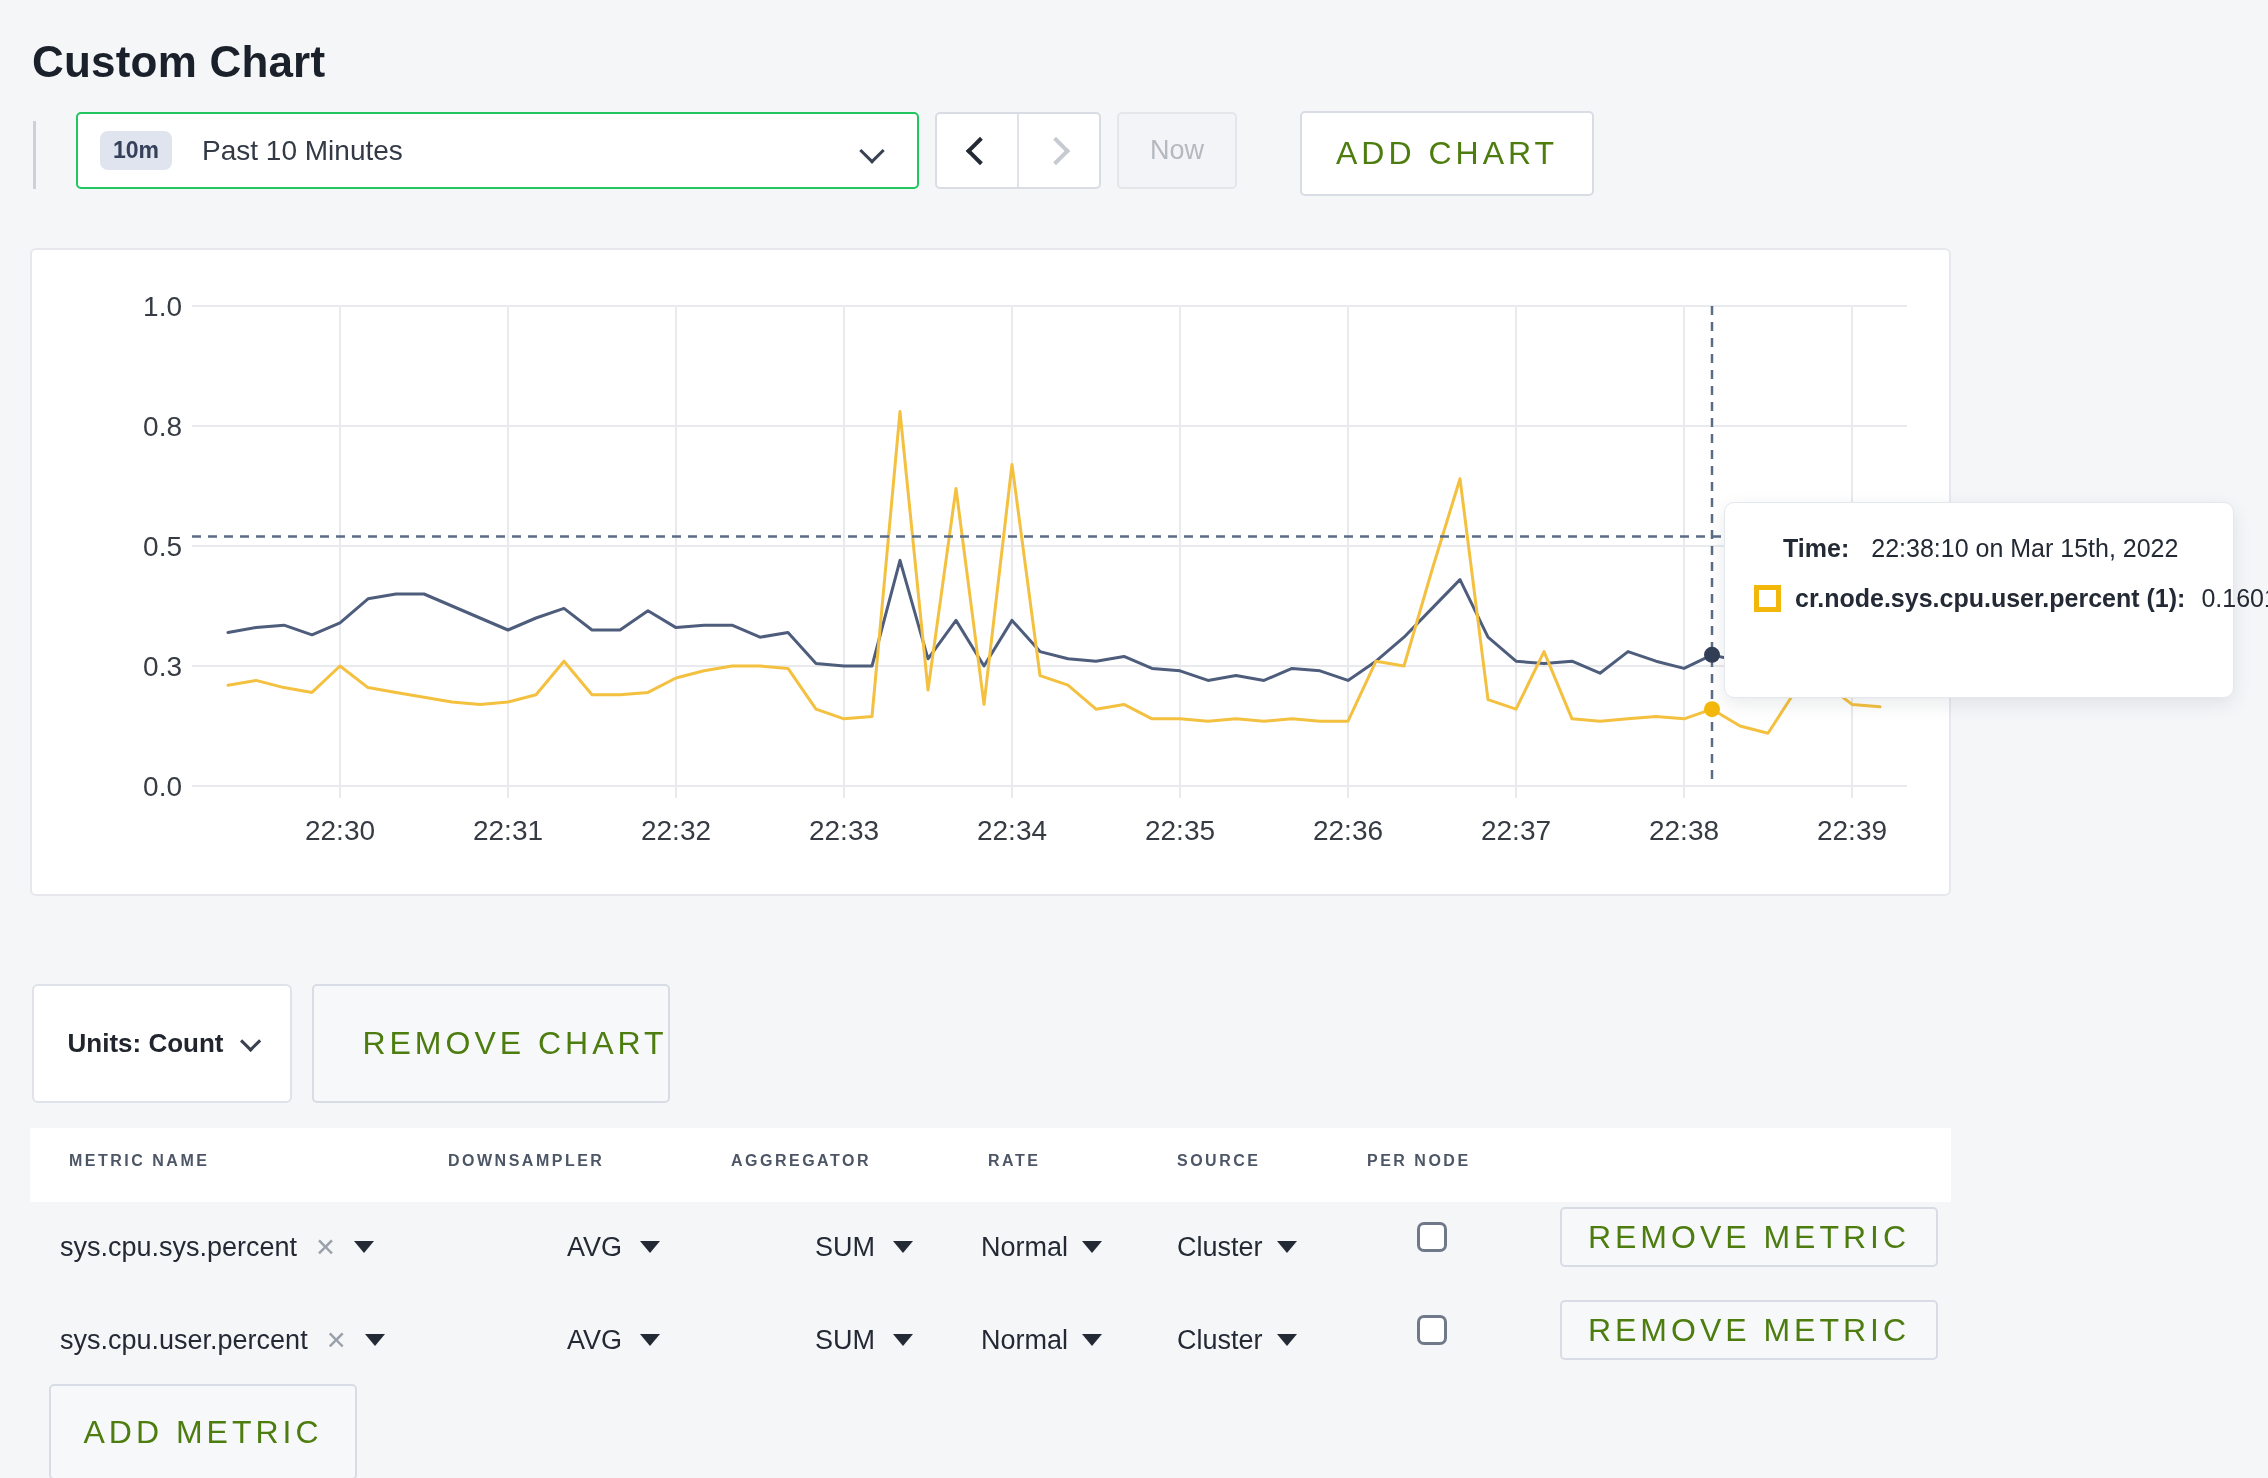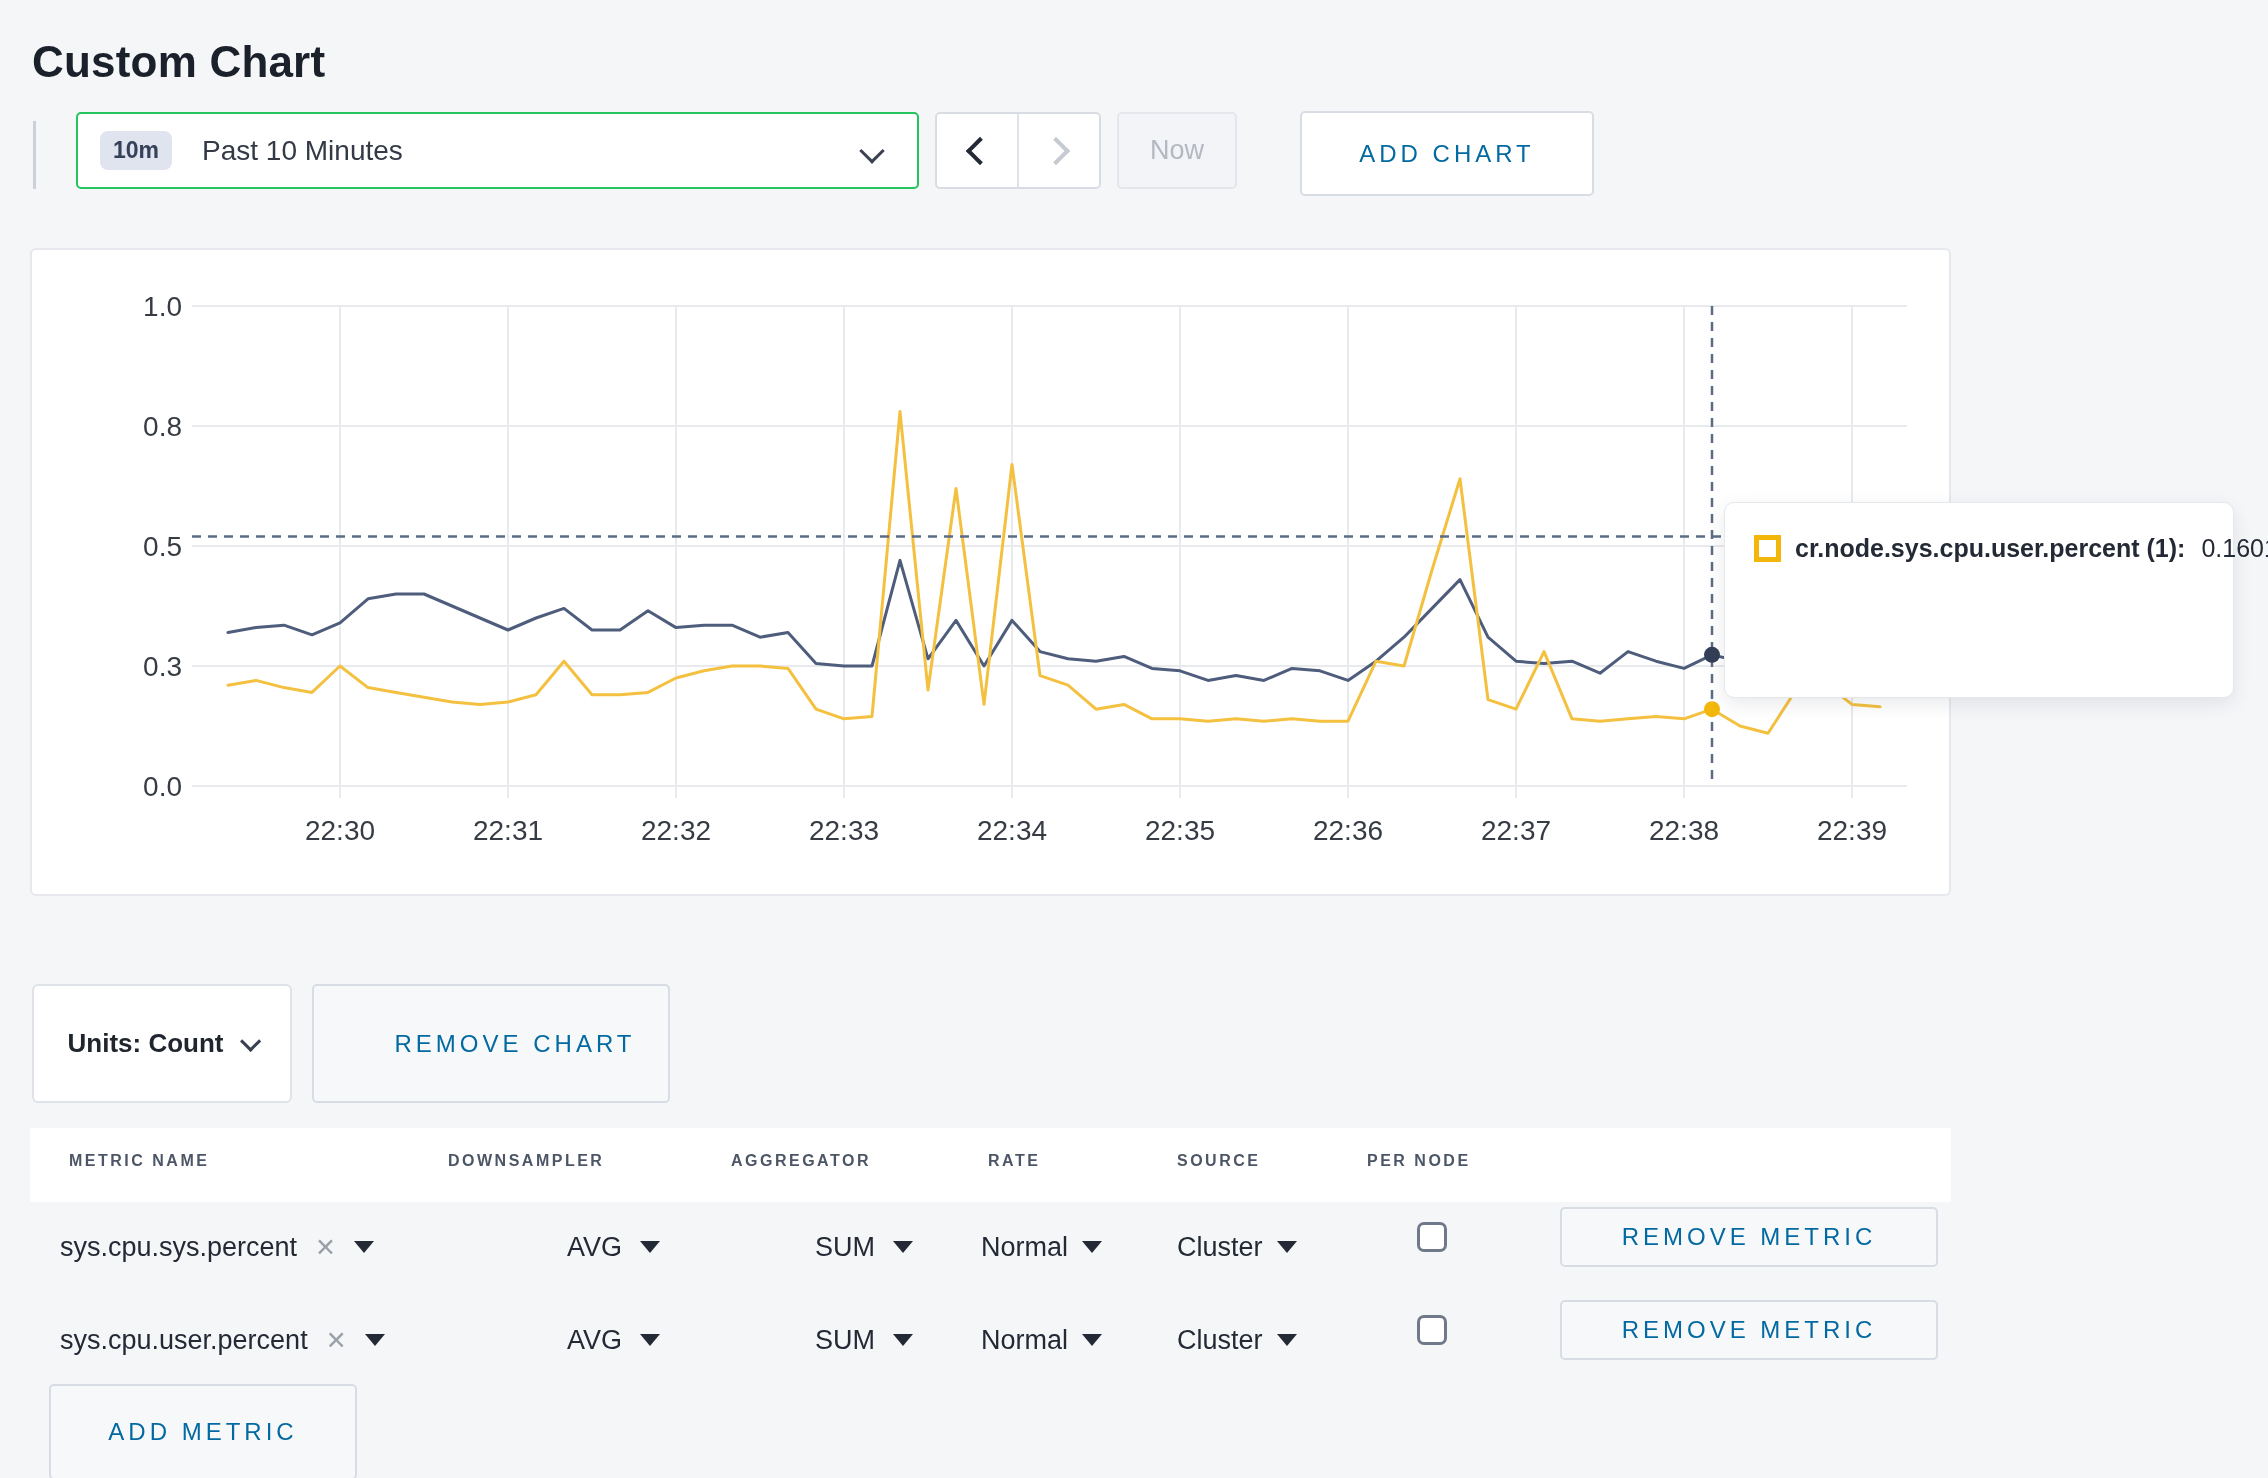--- a/index.html
+++ b/index.html
@@ -33,23 +33,23 @@
   }
   .pager-cell{flex:1;display:flex;align-items:center;justify-content:center;cursor:pointer;}
   .pager-cell:first-child{border-right:2px solid #dfe2e8;}
   .chev-left{width:16px;height:16px;border-left:4px solid #242a35;border-bottom:4px solid #242a35;transform:rotate(45deg);margin-left:6px;}
   .chev-right{width:16px;height:16px;border-right:4px solid #c6cad1;border-top:4px solid #c6cad1;transform:rotate(45deg);margin-right:6px;}
   .now-btn{
     left:1117px;top:112px;width:120px;height:77px;background:#f3f4f7;border:2px solid #e3e6eb;border-radius:5px;
     display:flex;align-items:center;justify-content:center;font-size:27px;color:#b4b8c0;box-sizing:border-box;
   }
   .blue-btn{
-    background:#fff;border:2px solid #d7dce5;border-radius:5px;color:#0369a1;
+    background:#fff;border:2px solid #d7dce5;border-radius:5px;color:#4d7c0f;
     display:flex;align-items:center;justify-content:center;
-    font-size:24px;font-weight:500;letter-spacing:4px;box-sizing:border-box;cursor:pointer;
+    font-size:32px;font-weight:500;letter-spacing:4px;box-sizing:border-box;cursor:pointer;
   }
   .add-chart-btn{left:1300px;top:111px;width:294px;height:85px;}
   
   .chart-card{
     left:30px;top:248px;width:1921px;height:648px;background:#fff;border:2px solid #e6e8ed;border-radius:6px;box-sizing:border-box;
   }
   .chart-card svg{display:block;}
   
   .chart-tooltip{
     left:1724px;top:502px;width:510px;height:196px;background:#fff;
@@ -145,20 +145,24 @@
       <polyline points="196.0,435.2 224.0,430.4 252.0,437.6 280.0,442.4 308.0,416.0 336.0,437.6 364.0,442.4 392.0,447.2 420.0,452.0 448.0,454.4 476.0,452.0 504.0,444.8 532.0,411.2 560.0,444.8 588.0,444.8 616.0,442.4 644.0,428.0 672.0,420.8 700.0,416.0 728.0,416.0 756.0,418.4 784.0,459.2 812.0,468.8 840.0,466.4 868.0,161.6 896.0,440.0 924.0,238.4 952.0,454.4 980.0,214.4 1008.0,425.6 1036.0,435.2 1064.0,459.2 1092.0,454.4 1120.0,468.8 1148.0,468.8 1176.0,471.2 1204.0,468.8 1232.0,471.2 1260.0,468.8 1288.0,471.2 1316.0,471.2 1344.0,411.2 1372.0,416.0 1400.0,320.0 1428.0,228.8 1456.0,449.6 1484.0,459.2 1512.0,401.6 1540.0,468.8 1568.0,471.2 1596.0,468.8 1624.0,466.4 1652.0,468.8 1680.0,459.2 1708.0,476.0 1736.0,483.2 1764.0,440.0 1792.0,432.8 1820.0,454.4 1848.0,456.8" fill="none" stroke="#f4c03f" stroke-width="3" stroke-linejoin="round" stroke-linecap="round"></polyline>
       <line x1="1680" x2="1680" y1="56" y2="536" stroke="#5b6c86" stroke-width="2.5" stroke-dasharray="9,7"></line>
       <line x1="160" x2="1875" y1="286.4" y2="286.4" stroke="#5b6c86" stroke-width="2.5" stroke-dasharray="9,7"></line>
       <circle cx="1680" cy="404.86400000000003" r="8" fill="#323f56"></circle>
       <circle cx="1680" cy="459.152" r="8" fill="#f2b70a"></circle>
     </svg>
 </div>
 
 <div class="abs chart-tooltip">
   <div class="tt-row">
+    <span class="tt-time-label">Time:</span>
+    <span class="tt-time-value">22:38:10 on Mar 15th, 2022</span>
+  </div>
+  <div class="tt-row">
     <span class="tt-swatch" style="border-color: rgb(242, 183, 10);"></span>
     <span class="tt-name">cr.node.sys.cpu.user.percent (1):</span>
     <span class="tt-val">0.1601</span>
   </div>
 </div>
 
 <div class="abs units-box">
   <span>Units: Count</span>
   <span class="units-chev"></span>
 </div>

